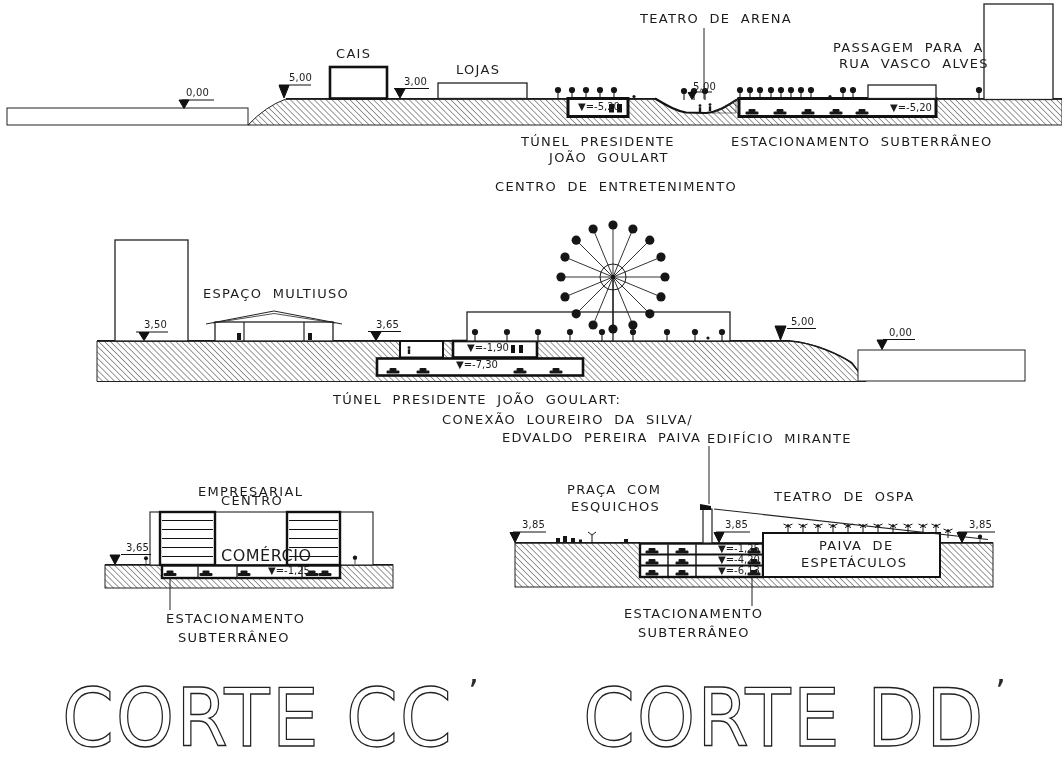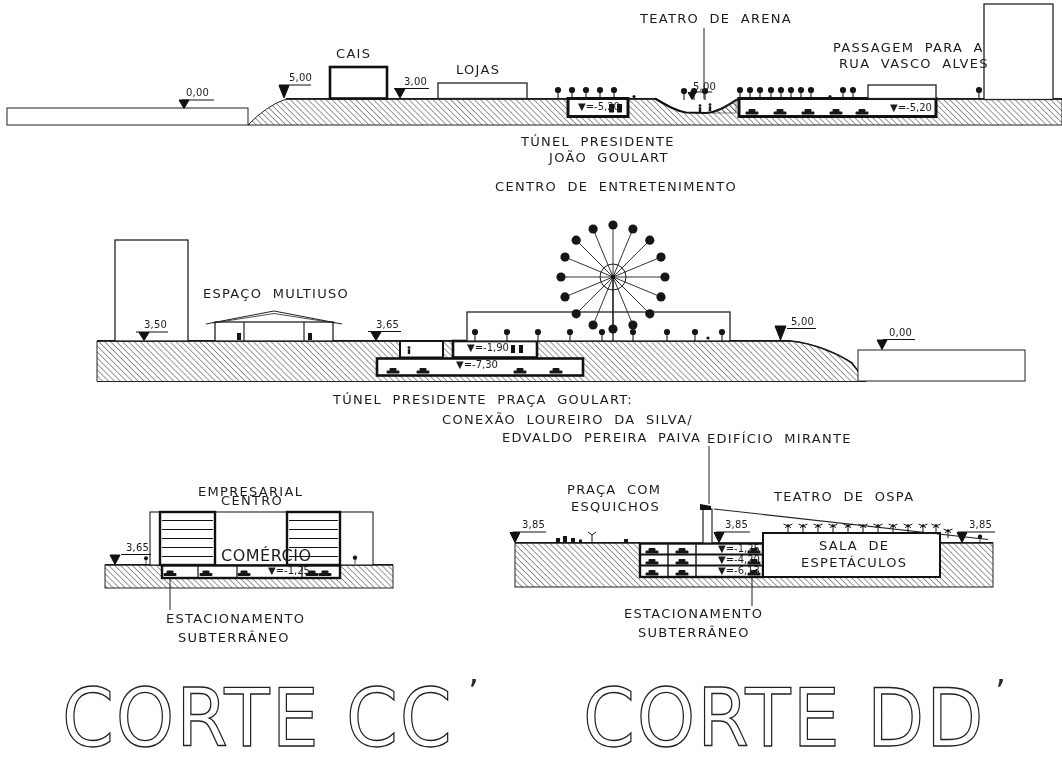--- a/index.html
+++ b/index.html
@@ -313,30 +313,31 @@
   <text x="995" y="704" font-size="34" font-family="DejaVu Sans, sans-serif" fill="#2a2a2a">’</text>
 </svg>
 
 <div class="lbl" style="left:336px;top:47px">CAIS</div>
 <div class="lbl" style="left:456px;top:63px">LOJAS</div>
 <div class="lbl" style="left:640px;top:12px">TEATRO DE ARENA</div>
 <div class="lbl" style="left:833px;top:41px">PASSAGEM PARA A</div>
 <div class="lbl" style="left:839px;top:57px">RUA VASCO ALVES</div>
 <div class="lbl" style="left:521px;top:135px">TÚNEL PRESIDENTE</div>
 <div class="lbl" style="left:549px;top:151px">JOÃO GOULART</div>
+<div class="lbl" style="left:731px;top:135px">ESTACIONAMENTO SUBTERRÂNEO</div>
 <div class="lbl sm" style="left:186px;top:88px">0,00</div>
 <div class="lbl sm" style="left:289px;top:73px">5,00</div>
 <div class="lbl sm" style="left:404px;top:77px">3,00</div>
 <div class="lbl sm" style="left:693px;top:82px">5,00</div>
 <div class="lbl xs" style="left:578px;top:103px">▼=-5,20</div>
 <div class="lbl xs" style="left:890px;top:104px">▼=-5,20</div>
 
 <div class="lbl" style="left:495px;top:180px">CENTRO DE ENTRETENIMENTO</div>
 <div class="lbl" style="left:203px;top:287px">ESPAÇO MULTIUSO</div>
-<div class="lbl" style="left:333px;top:393px">TÚNEL PRESIDENTE PRAÇA GOULART:</div>
+<div class="lbl" style="left:333px;top:393px">TÚNEL PRESIDENTE JOÃO GOULART:</div>
 <div class="lbl" style="left:442px;top:413px">CONEXÃO LOUREIRO DA SILVA/</div>
 <div class="lbl" style="left:502px;top:431px">EDVALDO PEREIRA PAIVA</div>
 <div class="lbl sm" style="left:144px;top:320px">3,50</div>
 <div class="lbl sm" style="left:376px;top:320px">3,65</div>
 <div class="lbl sm" style="left:791px;top:317px">5,00</div>
 <div class="lbl sm" style="left:889px;top:328px">0,00</div>
 <div class="lbl xs" style="left:467px;top:344px">▼=-1,90</div>
 <div class="lbl xs" style="left:456px;top:361px">▼=-7,30</div>
 
 <div class="lbl" style="left:221px;top:494px">CENTRO</div>
@@ -344,21 +345,21 @@
 <div class="lbl md" style="left:221px;top:550px">COMÉRCIO</div>
 <div class="lbl" style="left:166px;top:612px">ESTACIONAMENTO</div>
 <div class="lbl" style="left:178px;top:631px">SUBTERRÂNEO</div>
 <div class="lbl sm" style="left:126px;top:543px">3,65</div>
 <div class="lbl xs" style="left:268px;top:567px">▼=-1,25</div>
 
 <div class="lbl" style="left:707px;top:432px">EDIFÍCIO MIRANTE</div>
 <div class="lbl" style="left:567px;top:483px">PRAÇA COM</div>
 <div class="lbl" style="left:571px;top:500px">ESQUICHOS</div>
 <div class="lbl" style="left:774px;top:490px">TEATRO DE OSPA</div>
-<div class="lbl" style="left:819px;top:539px">SALA DE</div>
+<div class="lbl" style="left:819px;top:539px">PAIVA DE</div>
 <div class="lbl" style="left:801px;top:556px">ESPETÁCULOS</div>
 <div class="lbl" style="left:624px;top:607px">ESTACIONAMENTO</div>
 <div class="lbl" style="left:638px;top:626px">SUBTERRÂNEO</div>
 <div class="lbl sm" style="left:522px;top:520px">3,85</div>
 <div class="lbl sm" style="left:725px;top:520px">3,85</div>
 <div class="lbl sm" style="left:969px;top:520px">3,85</div>
 <div class="lbl xs" style="left:718px;top:545px">▼=-1,25</div>
 <div class="lbl xs" style="left:718px;top:556px">▼=-4,20</div>
 <div class="lbl xs" style="left:718px;top:567px">▼=-6,13</div>
 

